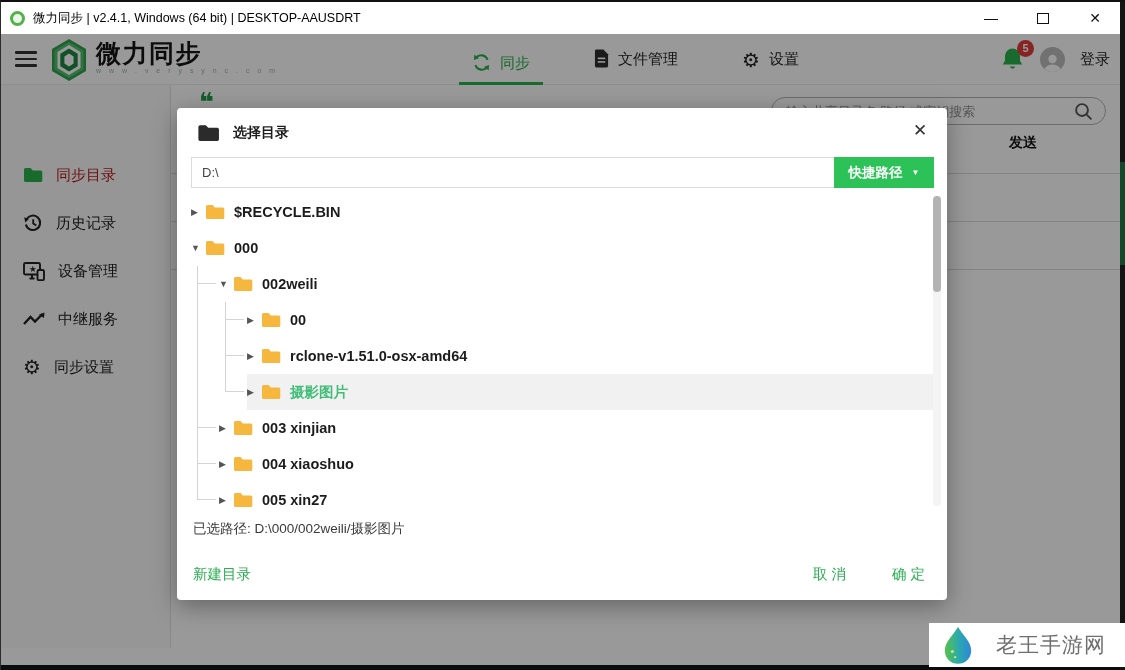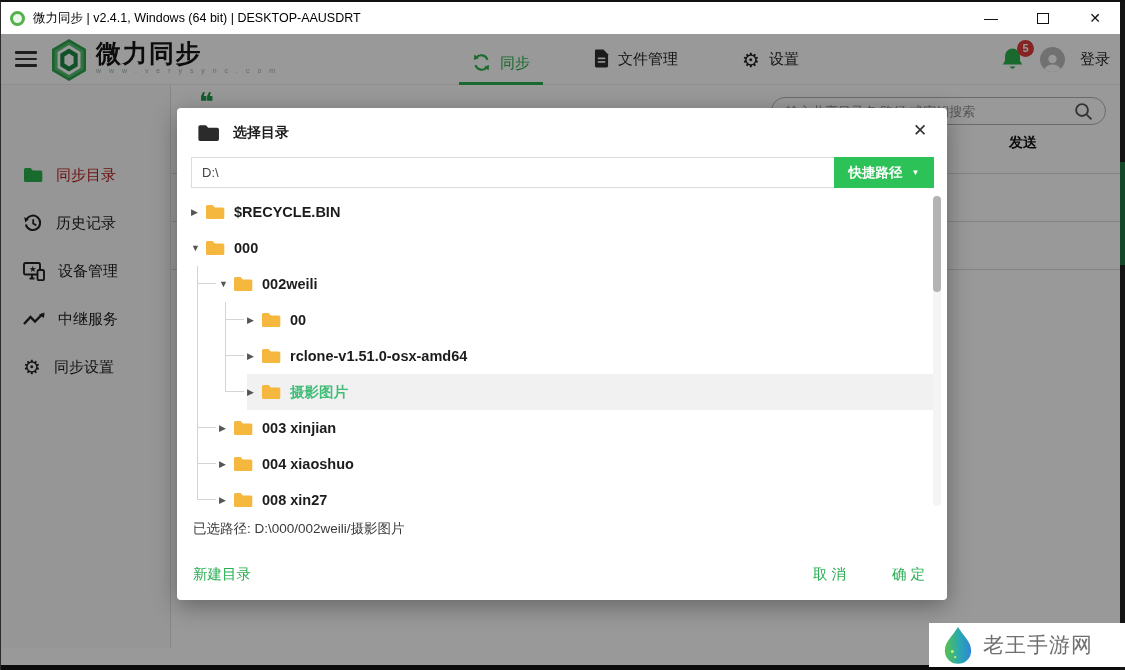--- a/index.html
+++ b/index.html
@@ -97,21 +97,21 @@
                font-size:12.5px; font-weight:600; color:#1a1a1a; }
   .stat-center { position:absolute; left:50%; transform:translateX(-50%); top:0; height:17px; display:flex; gap:16px; align-items:center;
                  font-size:12.5px; font-weight:600; color:#1a1a1a; white-space:nowrap; }
   .dn { color:#4168c8; font-weight:700; } .up { color:#22a84a; font-weight:700; }
 
   .bottom-strip { position:absolute; left:0; top:663px; width:100%; height:7px; background:#0b0b0b; z-index:30; }
   .right-band { position:absolute; right:0; top:0; width:5px; height:670px; background:#141414; z-index:30; }
   .right-band .greenseg { position:absolute; top:160px; left:0; width:5px; height:103px; background:#15472a; }
 
   .watermark { position:absolute; right:0; top:621px; width:196px; height:44px; background:#fff; z-index:40;
-               display:flex; align-items:center; padding-left:13px; }
+               display:flex; align-items:center; padding-left:13px;gap:13px; }
   .wm-text { font-size:21px; color:#6f6f6f; letter-spacing:1px; margin-left:9px; }
 </style>
 </head>
 <body>
 
 <div class="window">
 
   <div class="titlebar">
     <div class="appdot"></div>
     <div class="wtitle">微力同步 | v2.4.1, Windows (64 bit) | DESKTOP-AAUSDRT</div>
@@ -347,21 +347,21 @@
           </span>
         <span class="tlabel">004 xiaoshuo</span>
       </div>
       <div class="trow lvl1 stub">
         <span class="arrow">▶</span>
         <span class="fico">
             <svg width="20" height="16" viewBox="0 0 20 16">
               <path d="M1 2.5 Q1 1 2.5 1 H7.6 L9.8 3.4 H17.8 Q19.3 3.4 19.3 4.9 V13.5 Q19.3 15 17.8 15 H2.5 Q1 15 1 13.5 Z" fill="#f5b73e"></path>
             </svg>
           </span>
-        <span class="tlabel">008 xin27</span>
+        <span class="tlabel">005 xin27</span>
       </div>
 
       <div class="scrolltrack">
         <div class="scrollthumb"></div>
       </div>
     </div>
 
     <div class="selpath">已选路径: D:\000/002weili/摄影图片</div>
 
     <div class="dlg-footer">

